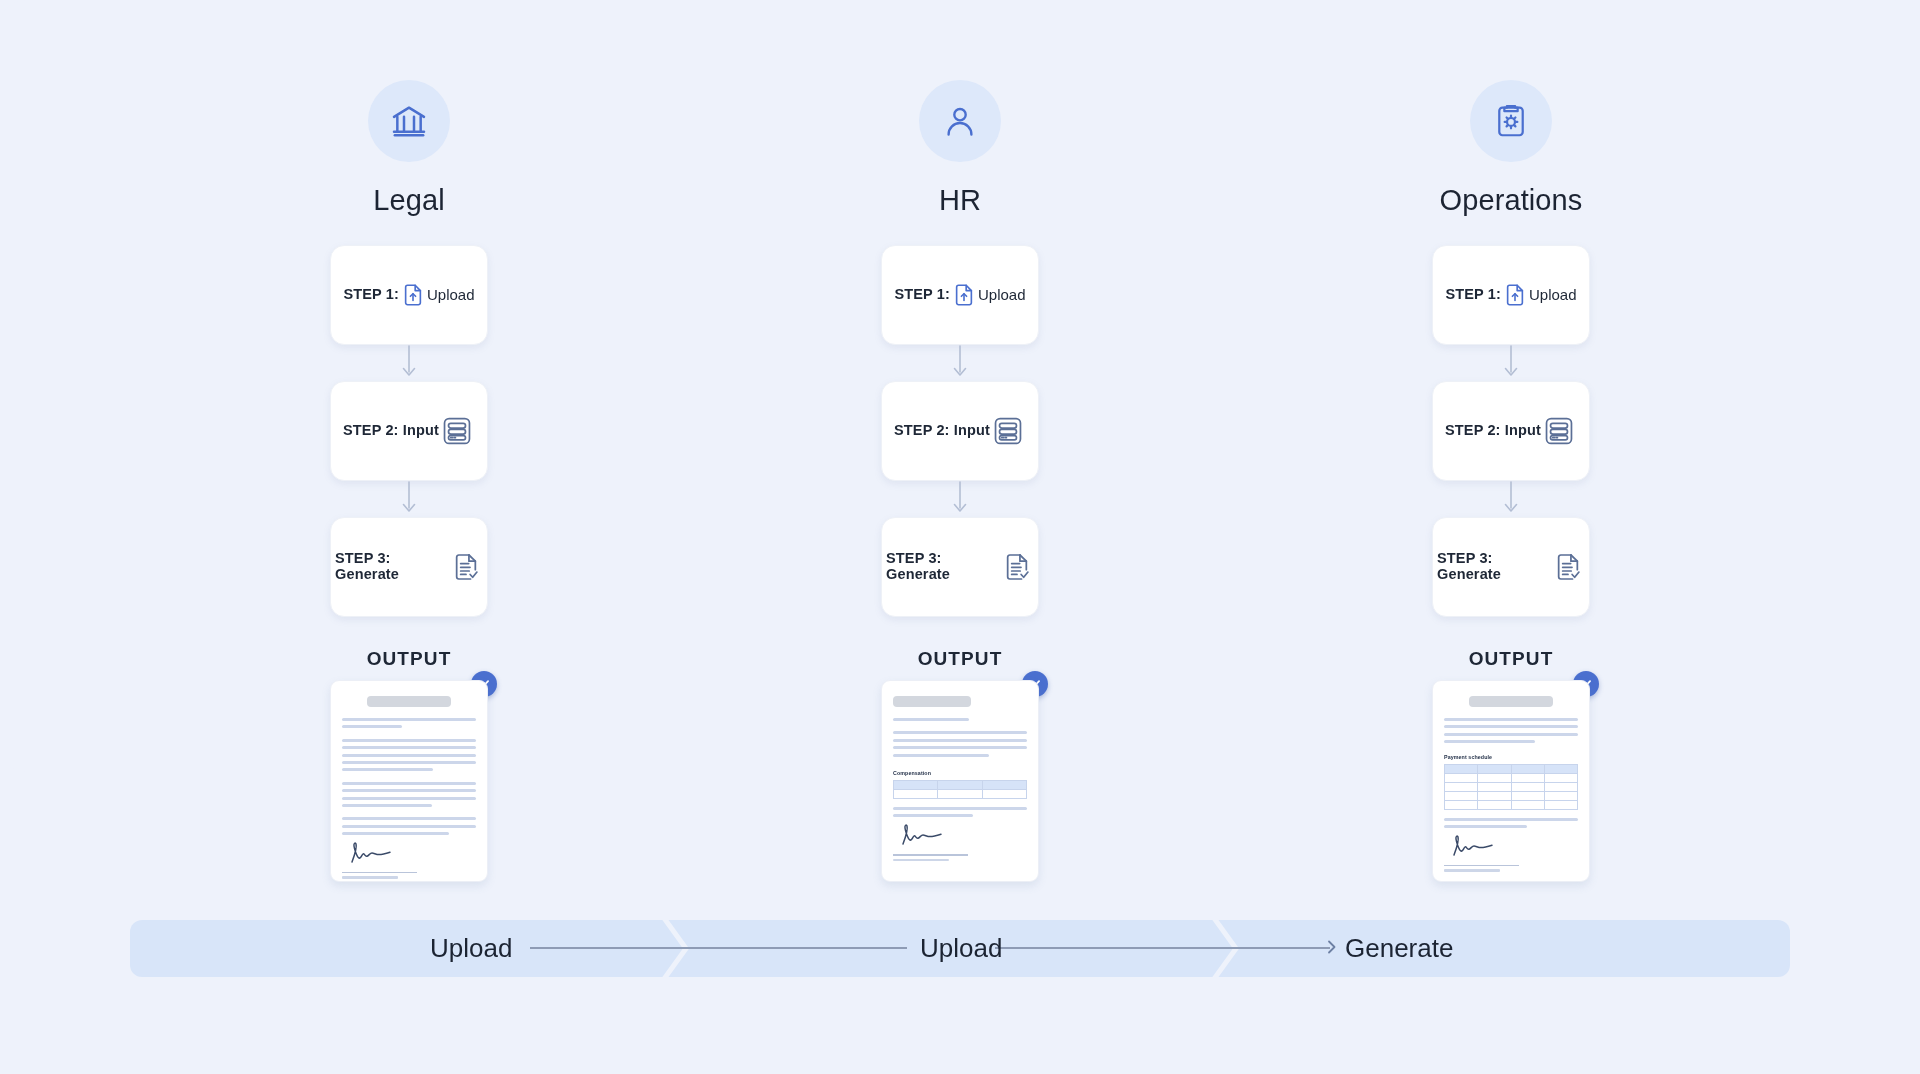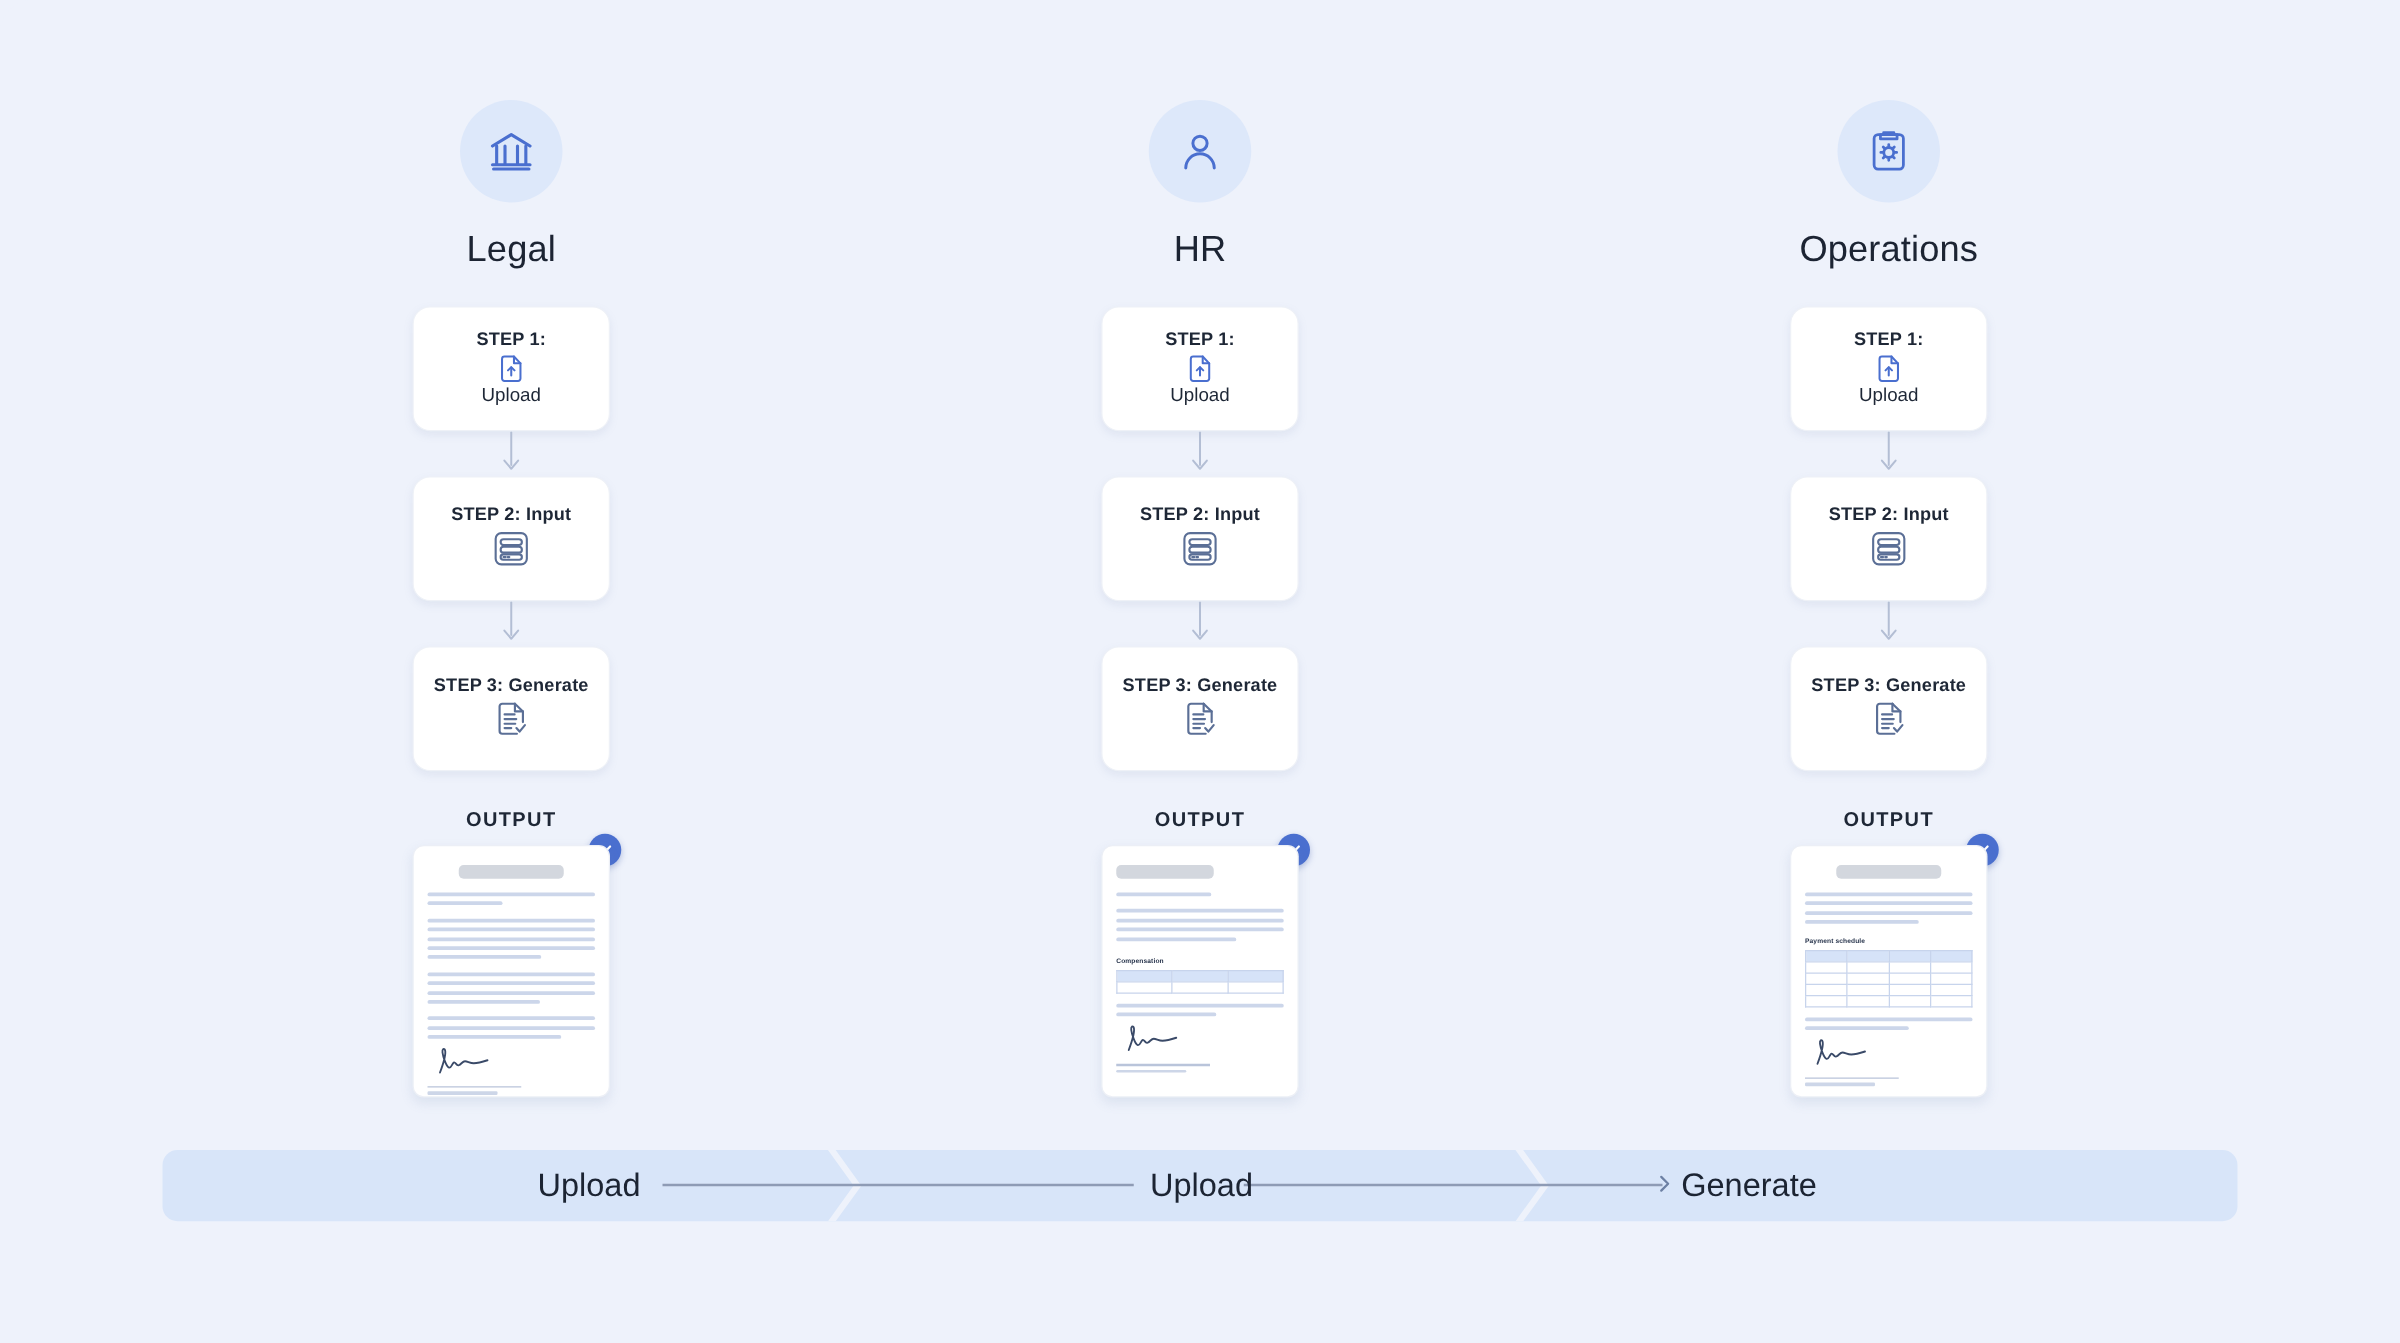--- a/index.html
+++ b/index.html
@@ -66,21 +66,21 @@
   }
 
   .step-card {
     width: 158px;
     height: 100px;
     background: #ffffff;
     border-radius: 14px;
     border: 1px solid #eef1f7;
     box-shadow: 0 3px 7px rgba(120,140,180,0.13);
     display: flex;
-    flex-direction: column;
+    flex-direction: row;
     align-items: center;
     justify-content: center;
     gap: 1px;
     padding: 7px 4px;
   }
 
   .step-title {
     font-size: 14.5px;
     font-weight: bold;
     color: #1e2736;
@@ -99,21 +99,21 @@
     width: 20px;
     height: 36px;
     display: flex;
     align-items: center;
     justify-content: center;
   }
 
   
   .output-label {
     margin-top: 31px;
-    font-size: 16px;
+    font-size: 19px;
     font-weight: bold;
     letter-spacing: 1.1px;
     color: #1e2736;
   }
 
   .doc-wrap {
     position: relative;
     margin-top: 10px;
     width: 158px;
   }

